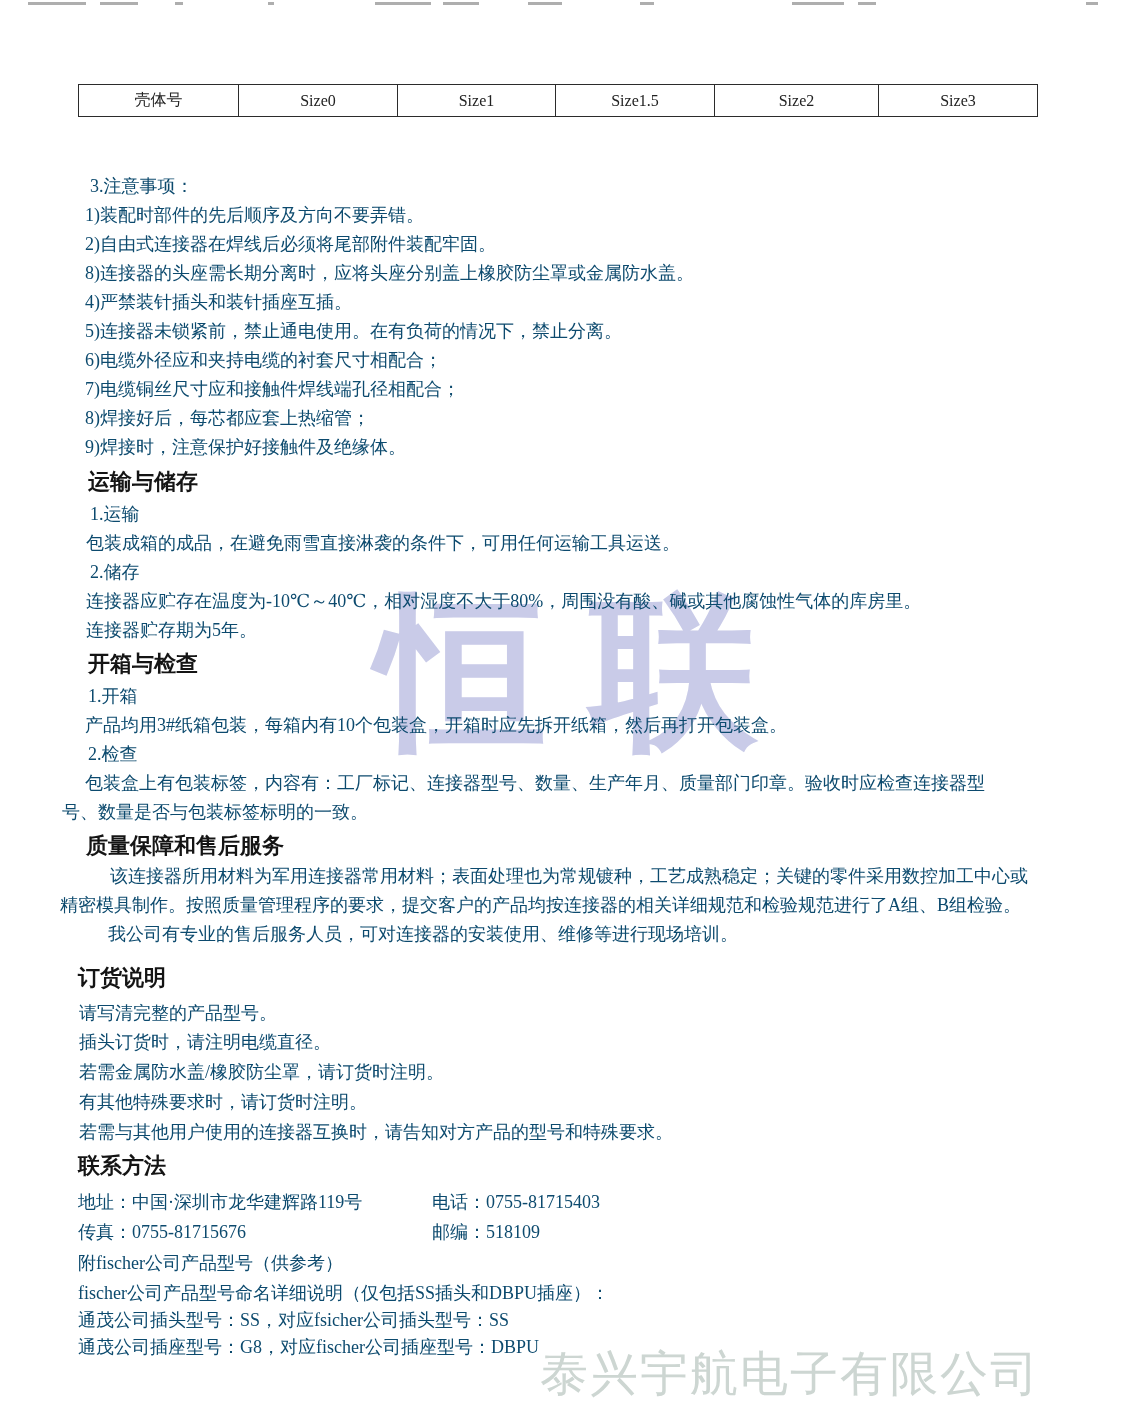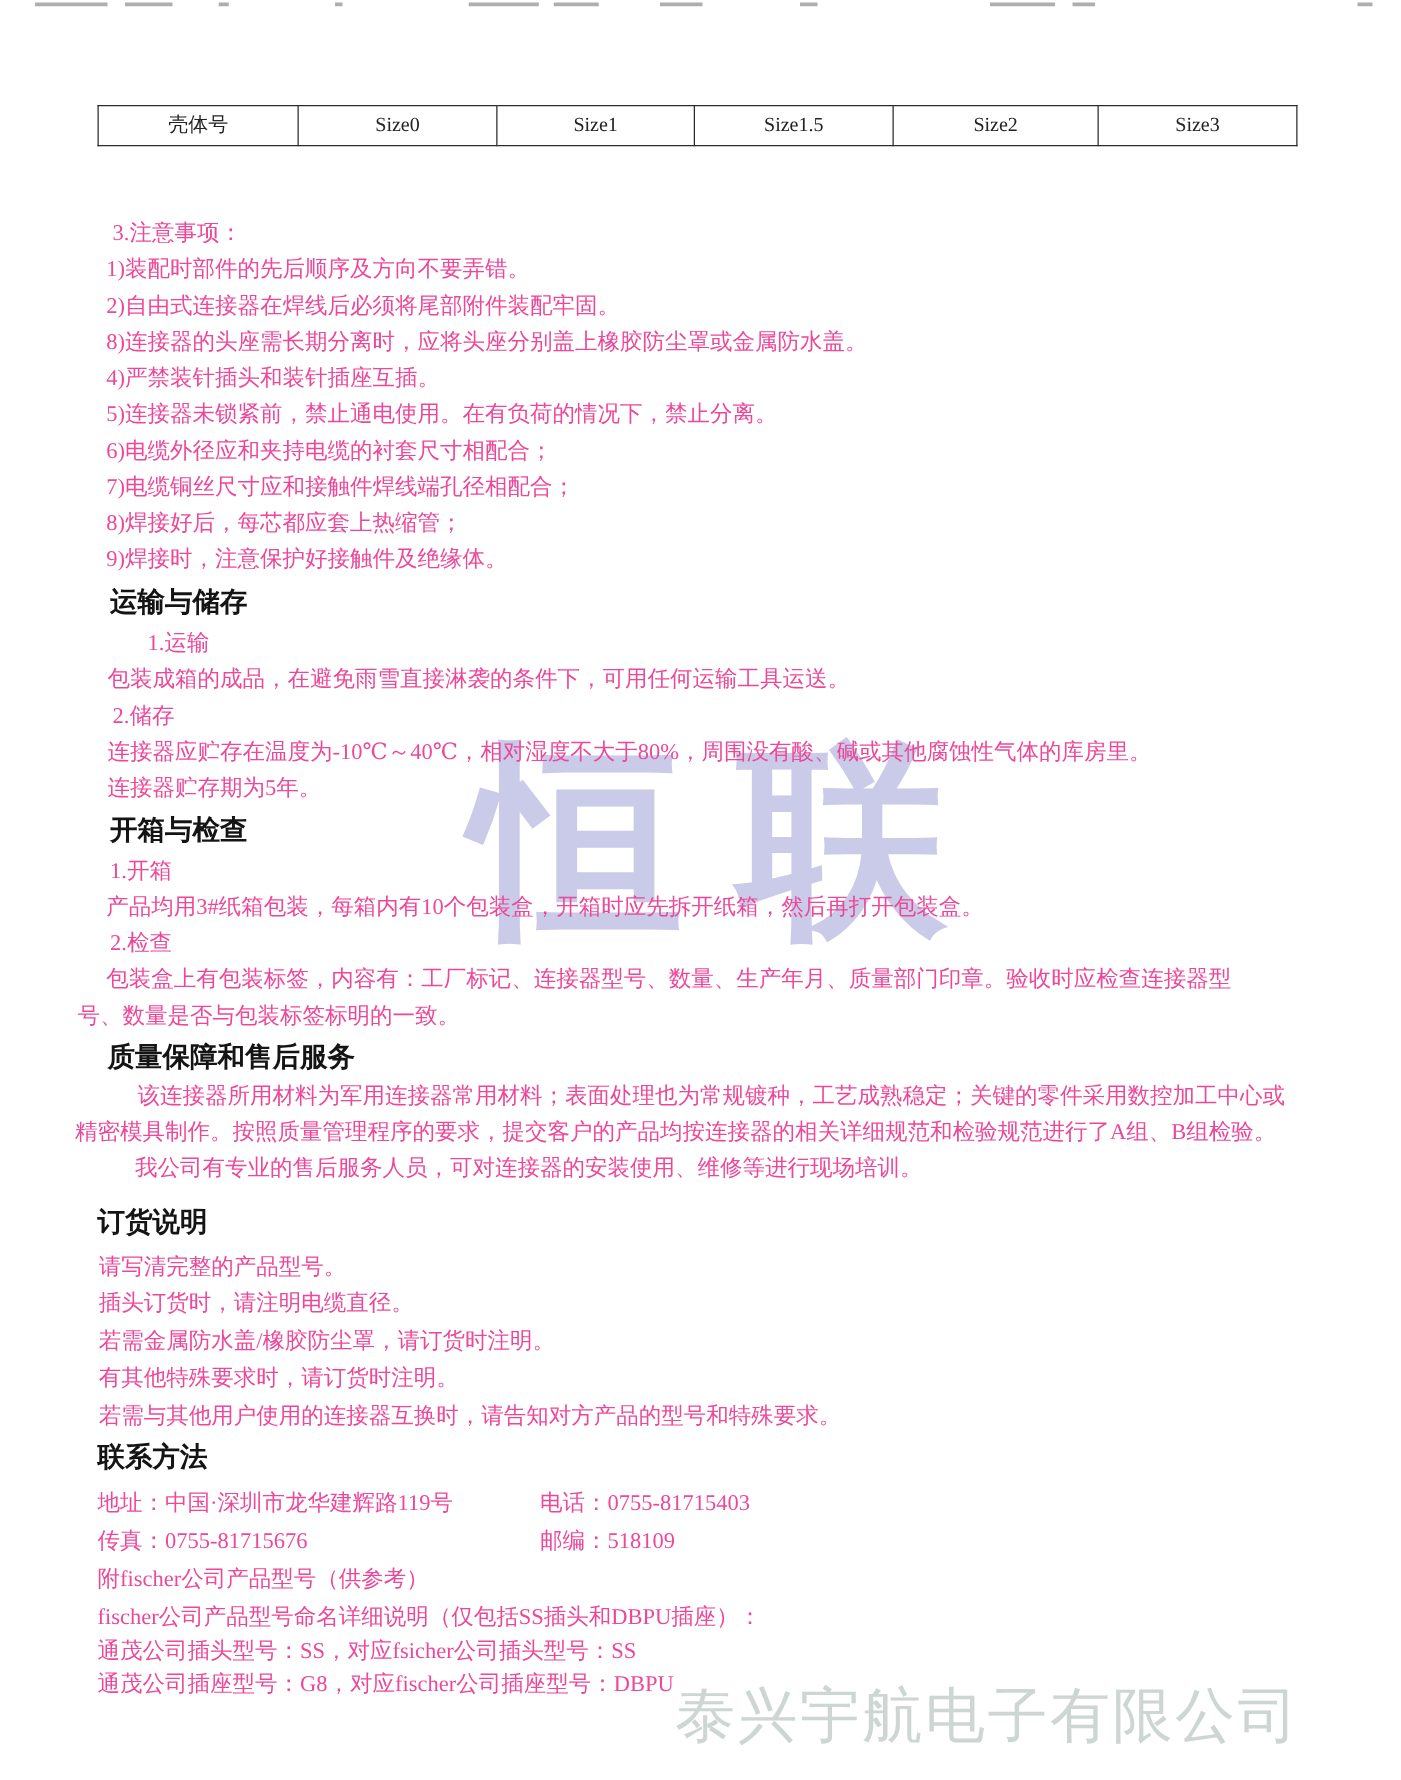--- a/index.html
+++ b/index.html
@@ -35,21 +35,21 @@
   }
   .torque td{
     border:1.5px solid #2b2b2b;
     height:31px;text-align:center;vertical-align:middle;
     font-size:16px;color:#222;padding:0;
     font-family:"Liberation Serif","DejaVu Serif",serif;
   }
   
   .ln{
     position:absolute;z-index:1;white-space:nowrap;
-    font-size:18px;line-height:20px;color:#ec4899;
+    font-size:18px;line-height:20px;color:#0c4a6e;
     font-family:"Liberation Serif","DejaVu Serif",serif;
   }
   .h{
     position:absolute;z-index:1;white-space:nowrap;
     font-size:22px;line-height:23px;font-weight:700;color:#141414;
     font-family:"Liberation Sans","DejaVu Sans",sans-serif;
   }
 </style>
 </head>
 <body>
@@ -91,21 +91,21 @@
   <div class="ln" style="left:85px;top:234px;">2)自由式连接器在焊线后必须将尾部附件装配牢固。</div>
   <div class="ln" style="left:85px;top:263px;">8)连接器的头座需长期分离时，应将头座分别盖上橡胶防尘罩或金属防水盖。</div>
   <div class="ln" style="left:85px;top:292px;">4)严禁装针插头和装针插座互插。</div>
   <div class="ln" style="left:85px;top:321px;">5)连接器未锁紧前，禁止通电使用。在有负荷的情况下，禁止分离。</div>
   <div class="ln" style="left:85px;top:350px;">6)电缆外径应和夹持电缆的衬套尺寸相配合；</div>
   <div class="ln" style="left:85px;top:379px;">7)电缆铜丝尺寸应和接触件焊线端孔径相配合；</div>
   <div class="ln" style="left:85px;top:408px;">8)焊接好后，每芯都应套上热缩管；</div>
   <div class="ln" style="left:85px;top:437px;">9)焊接时，注意保护好接触件及绝缘体。</div>
 
   <div class="h" style="left:88px;top:470px;">运输与储存</div>
-  <div class="ln" style="left:90px;top:504px;margin-left:28px;">1.运输</div>
+  <div class="ln" style="left:90px;top:504px;">1.运输</div>
   <div class="ln" style="left:86px;top:533px;">包装成箱的成品，在避免雨雪直接淋袭的条件下，可用任何运输工具运送。</div>
   <div class="ln" style="left:90px;top:562px;">2.储存</div>
   <div class="ln" style="left:86px;top:591px;">连接器应贮存在温度为-10℃～40℃，相对湿度不大于80%，周围没有酸、碱或其他腐蚀性气体的库房里。</div>
   <div class="ln" style="left:86px;top:620px;">连接器贮存期为5年。</div>
 
   <div class="h" style="left:88px;top:652px;">开箱与检查</div>
   <div class="ln" style="left:88px;top:686px;">1.开箱</div>
   <div class="ln" style="left:85px;top:715px;">产品均用3#纸箱包装，每箱内有10个包装盒，开箱时应先拆开纸箱，然后再打开包装盒。</div>
   <div class="ln" style="left:88px;top:744px;">2.检查</div>
   <div class="ln" style="left:85px;top:773px;">包装盒上有包装标签，内容有：工厂标记、连接器型号、数量、生产年月、质量部门印章。验收时应检查连接器型</div>

